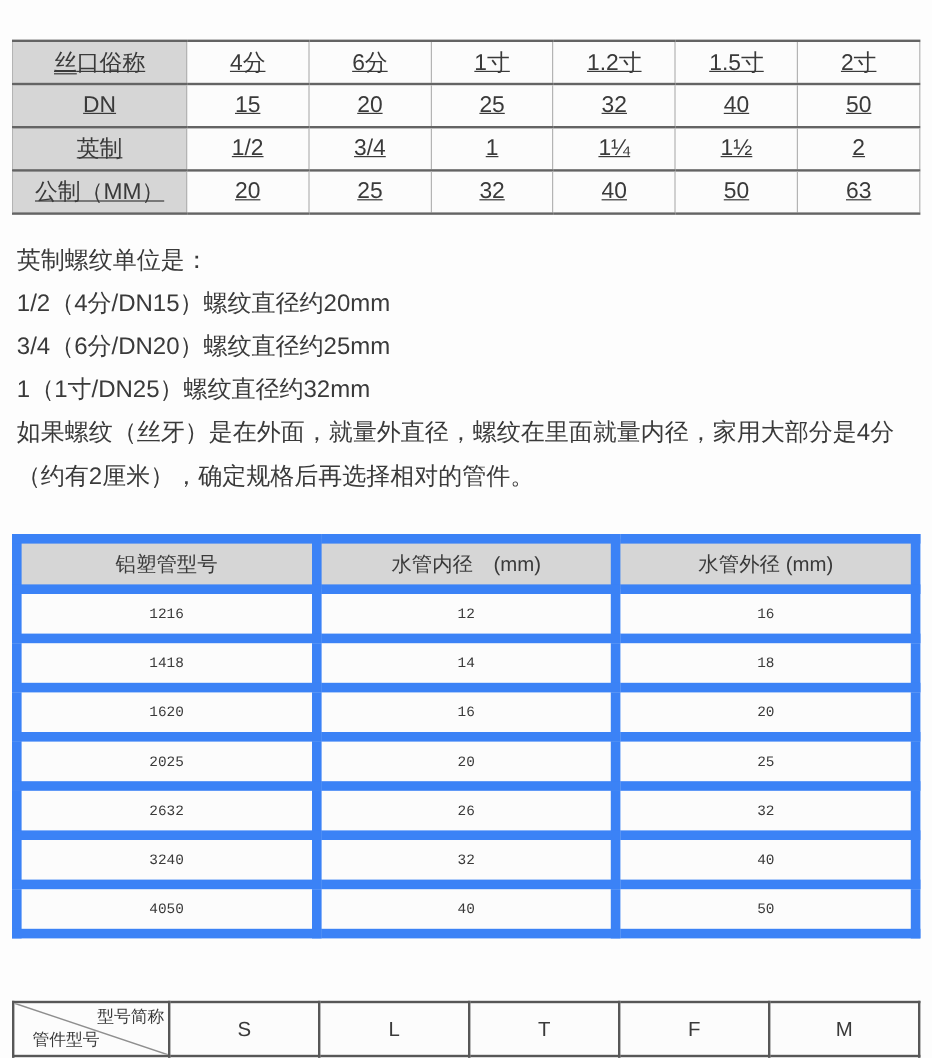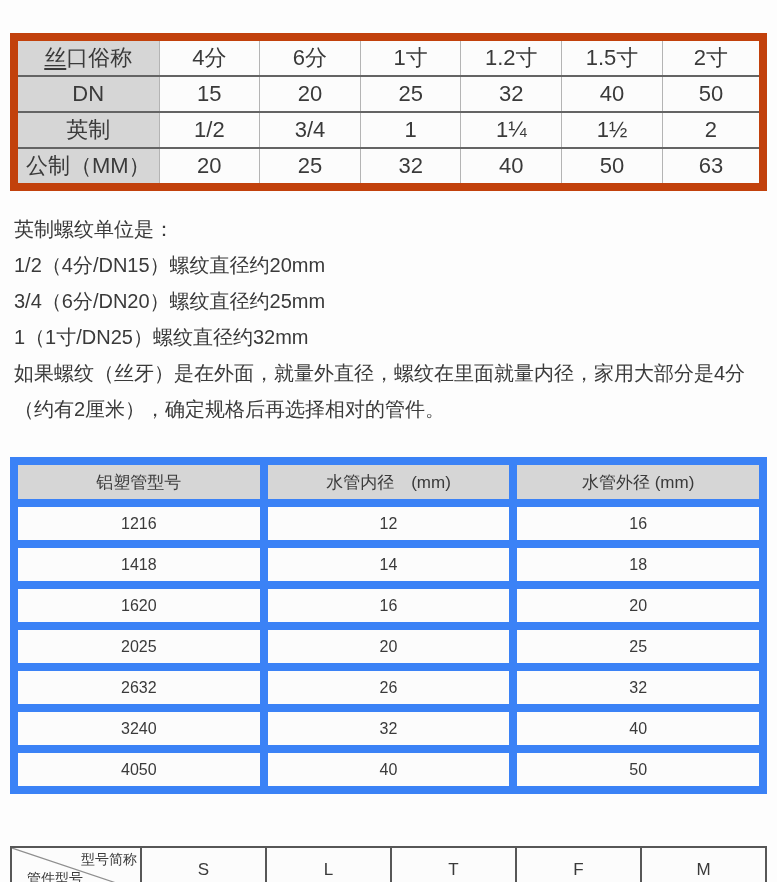--- a/index.html
+++ b/index.html
@@ -9,21 +9,21 @@
     color: #3a3a3a;
     font-family: "Liberation Sans", sans-serif;
     overflow: hidden;
   }
   .wrap { padding: 33px 10px 0 10px; }
 
   table { border-collapse: collapse; width: 757px; table-layout: fixed; background: #fcfcfc; }
   td { text-align: center; vertical-align: middle; padding: 0; }
 
   
-  .t1 { border: 8px solid #c2410c; font-size: 22px; }
+  .t1 { border: 1px solid #c2410c; font-size: 19px; text-decoration: underline; }
   .t1 td {
     height: 34px;
     border-top: 2px solid #646464;
     border-bottom: 2px solid #646464;
     border-left: 1px solid #b4b4b4;
     border-right: 1px solid #b4b4b4;
   }
   .t1 td.rowhead { background: #d6d6d6; }
   .t1 col.c0 { width: 145px; }
 
@@ -31,21 +31,21 @@
   .kw { text-decoration: underline; text-underline-offset: 3px; cursor: pointer; }
 
   
   .notes { margin: 20px 0 0 4px; font-size: 20px; line-height: 36px; }
   .notes p { margin: 0; }
 
   
   .t2 { margin-top: 30px; border: 3px solid #565656; font-size: 17px; }
   .t2 td { height: 33px; border: 8px solid #3b82f6; }
   .t2 tr.head td { height: 34px; background: #d6d6d6; white-space: pre; }
-  .t2 td.num { font-family: Liberation Sans, sans-serif; font-size: 16px; }
+  .t2 td.num { font-family: Liberation Mono, monospace; font-size: 12px; }
 
   
   .t3 { margin-top: 52px; border: 2px solid #434343; font-size: 17px; }
   .t3 td { border: 2px solid #575757; }
   .t3 col.c0 { width: 130px; }
   .t3 tr.codes td { height: 43px; }
   .t3 tr.names td { height: 55px; font-size: 16px; }
   .t3 td.corner { position: relative; padding: 0; }
   .t3 td.corner svg { position: absolute; left: 0; top: 0; width: 100%; height: 100%; display: block; }
   .t3 .corner-tr { position: absolute; top: 3px; right: 3px; font-size: 14px; }

